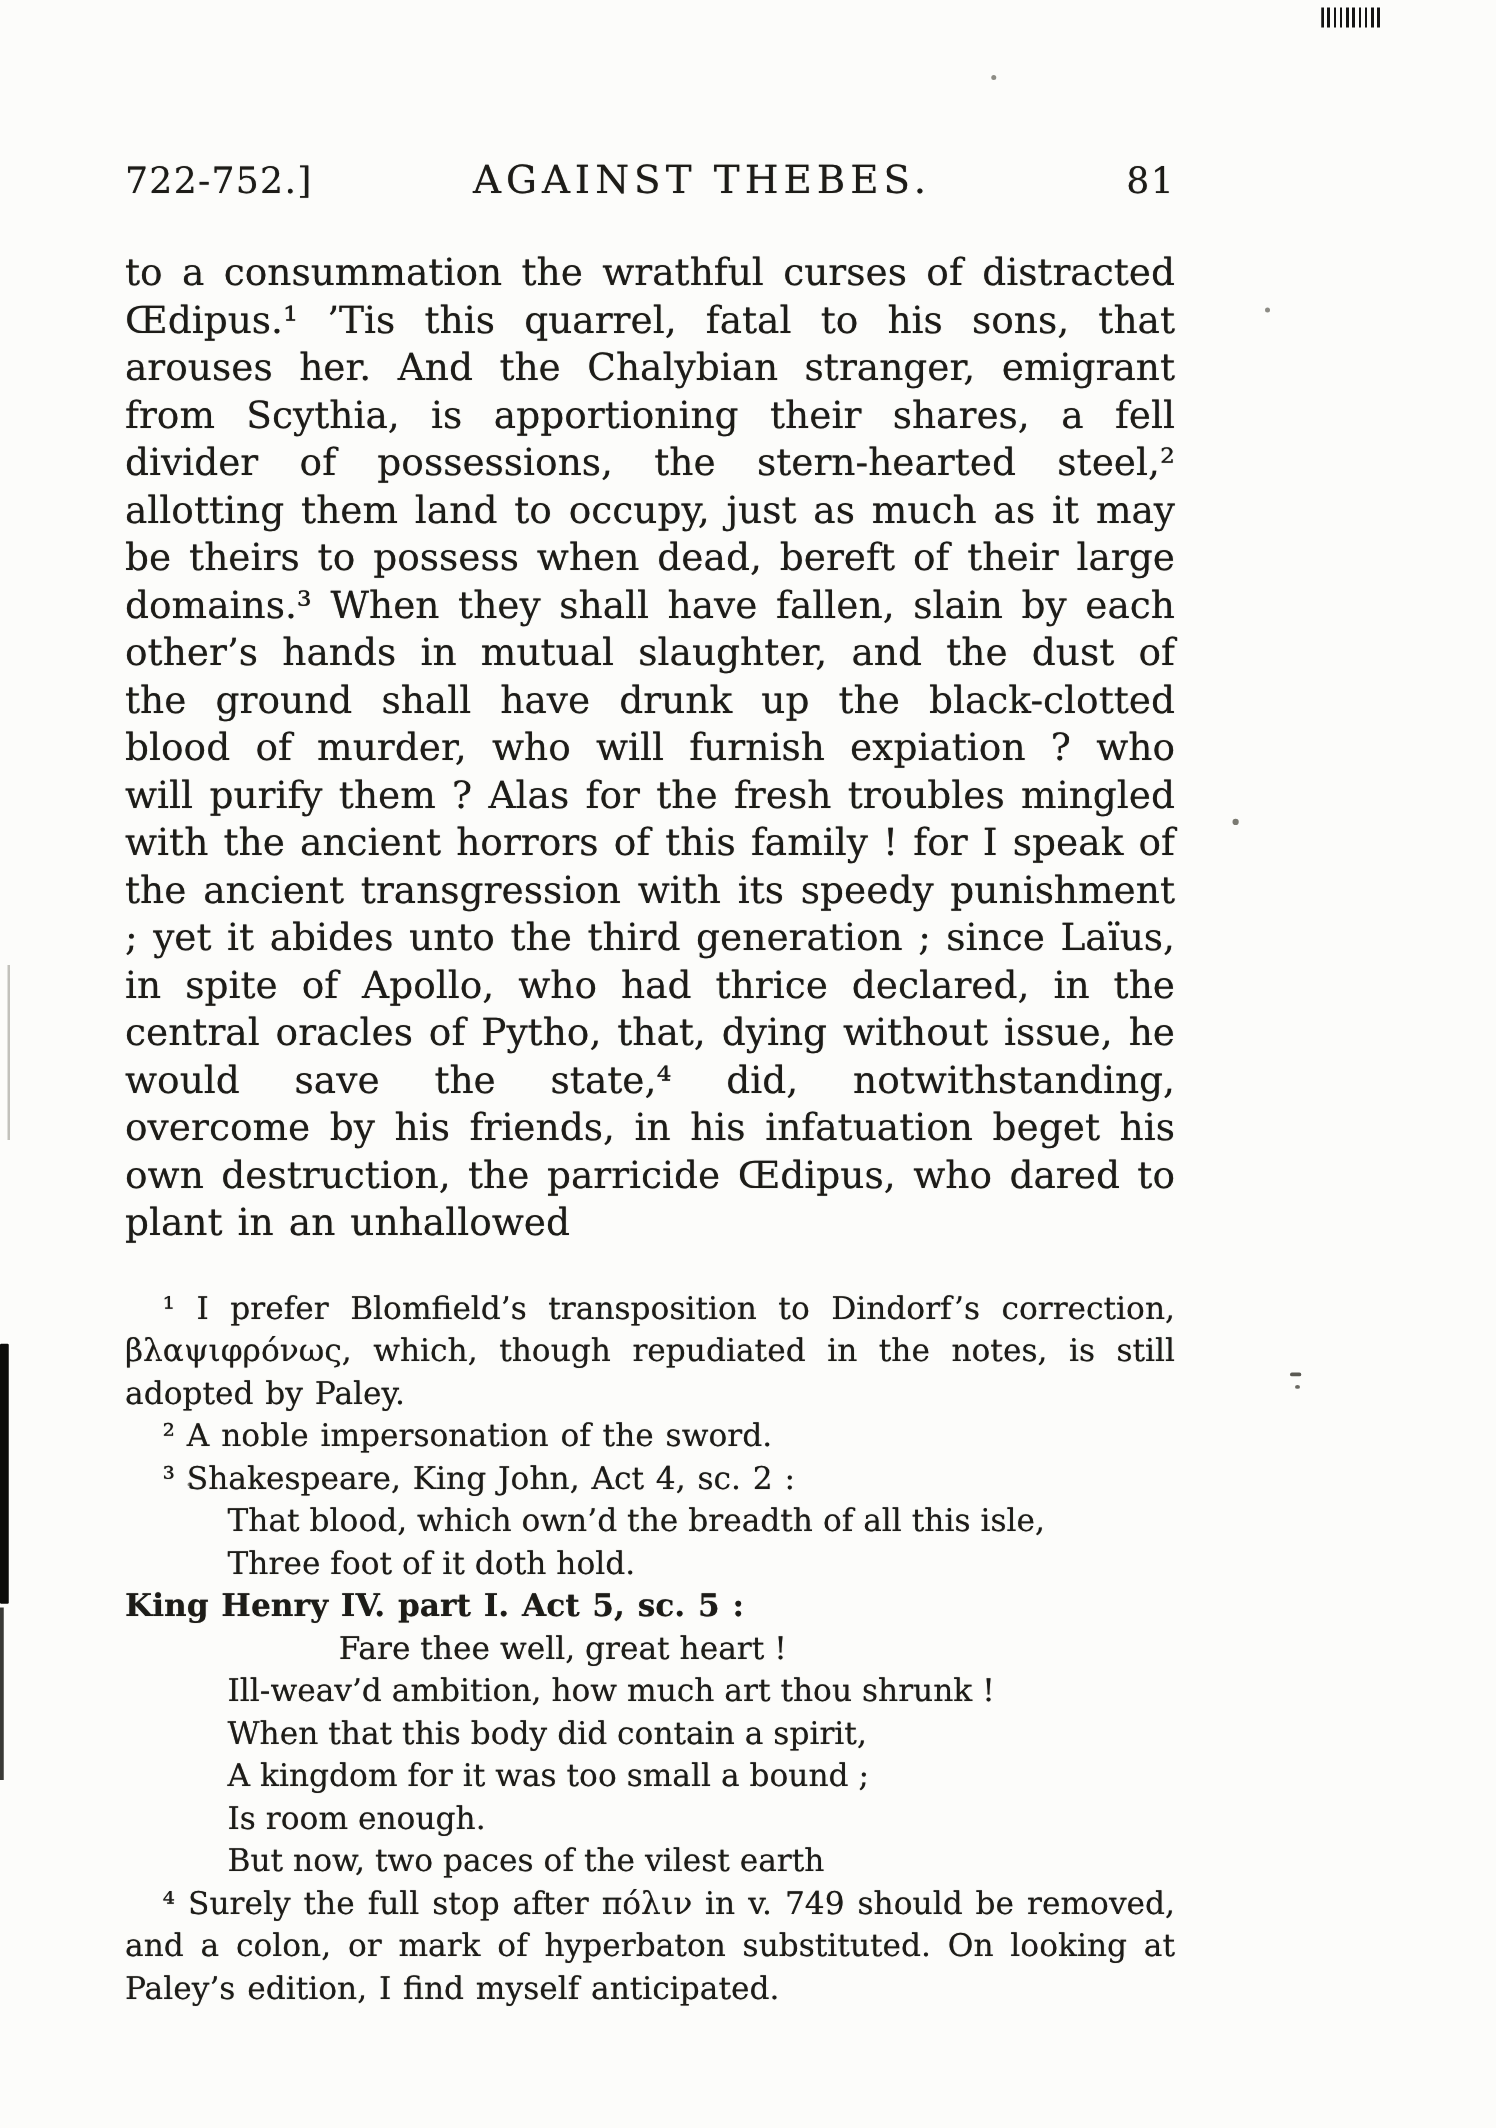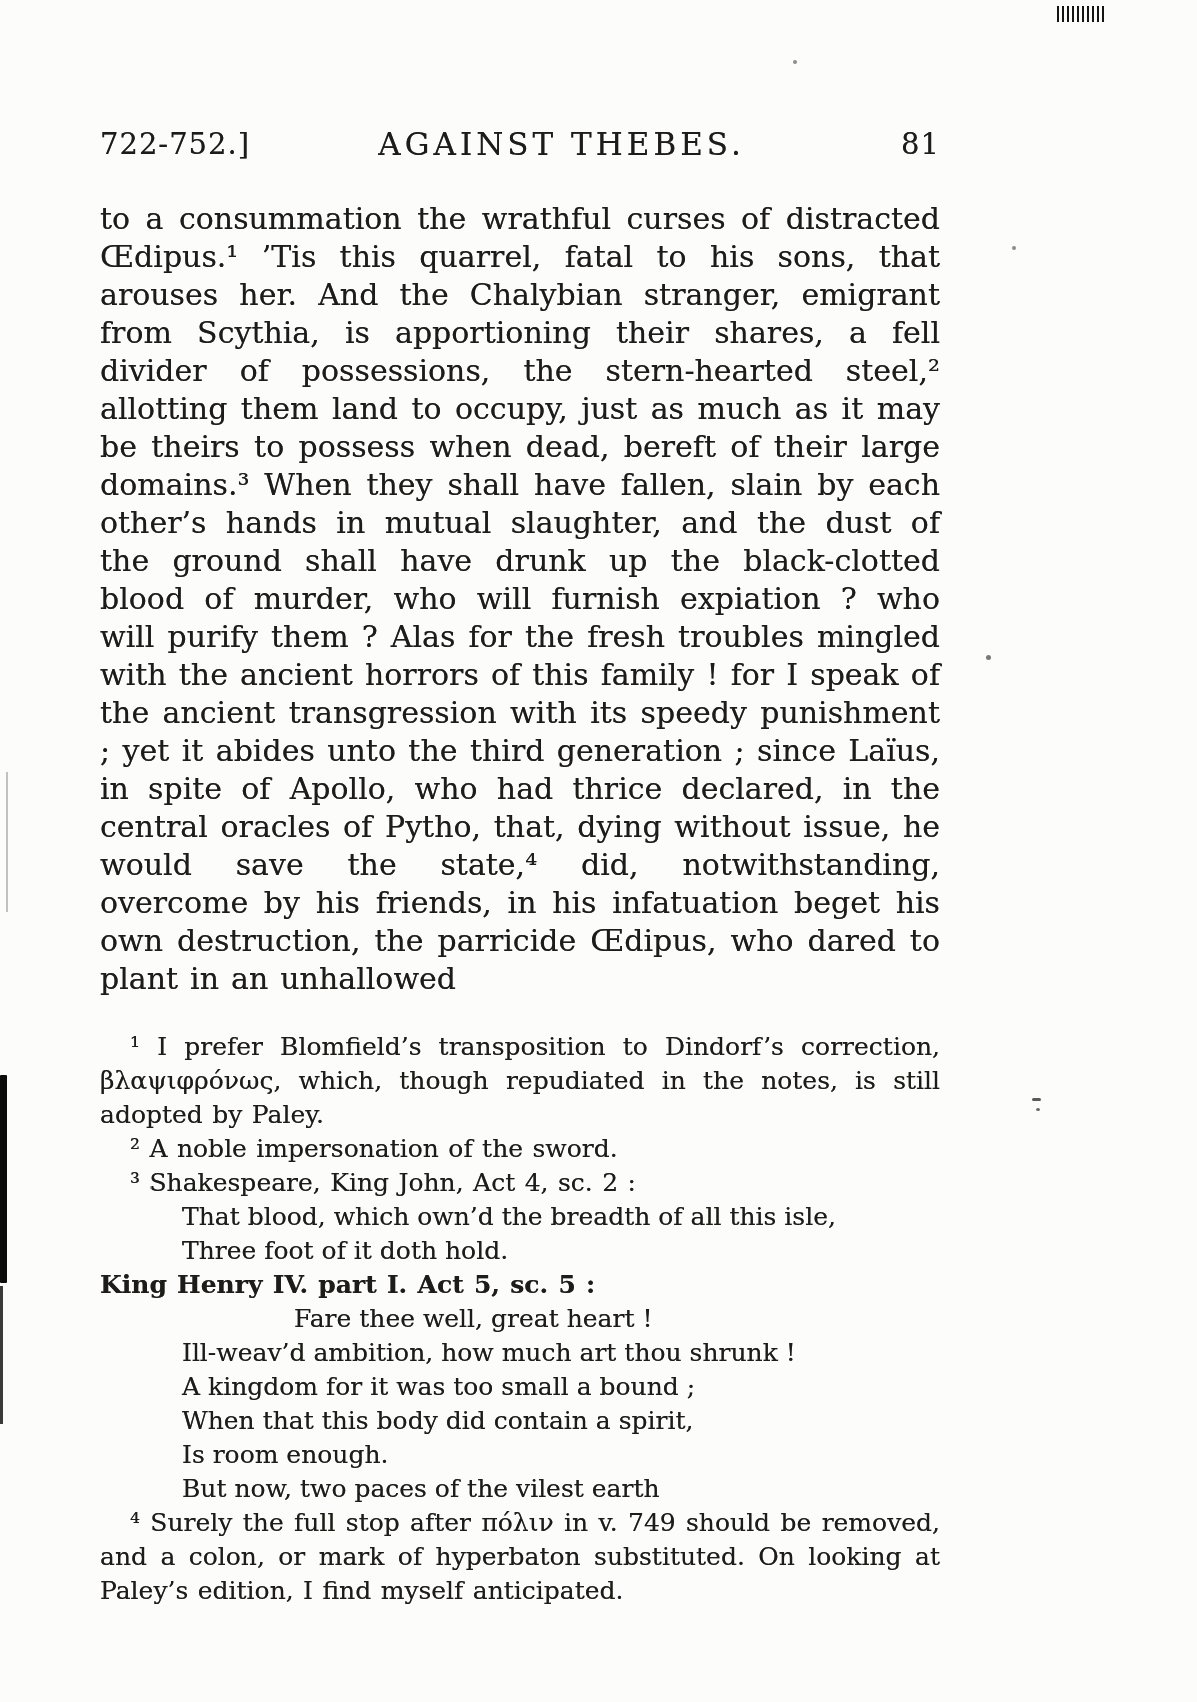--- a/index.html
+++ b/index.html
@@ -64,21 +64,21 @@
     text-indent: 0;
     font-weight: bold;
   }
   .quote {
     margin: 0 0 0 82px;
   }
   .quote-line {
     white-space: nowrap;
   }
   .quote-first {
-    margin-left: 112px;
+    margin-left: 89px;
   }
   
   .artifact-topright {
     position: absolute;
     top: 6px;
     right: 92px;
     width: 48px;
     height: 16px;
     background: repeating-linear-gradient(90deg, #141414 0 2px, transparent 2px 5px);
   }
@@ -156,22 +156,22 @@
       <div class="quote">
         <div class="quote-line">That blood, which own’d the breadth of all this isle,</div>
         <div class="quote-line">Three foot of it doth hold.</div>
       </div>
 
       <p class="fn flush">King Henry IV. part I. Act 5, sc. 5 :</p>
 
       <div class="quote">
         <div class="quote-line quote-first">Fare thee well, great heart !</div>
         <div class="quote-line">Ill-weav’d ambition, how much art thou shrunk !</div>
+        <div class="quote-line">When that this body did contain a spirit,</div>
         <div class="quote-line">A kingdom for it was too small a bound ;</div>
-        <div class="quote-line">When that this body did contain a spirit,</div>
         <div class="quote-line">Is room enough.</div>
         <div class="quote-line">But now, two paces of the vilest earth</div>
       </div>
 
       <p class="fn">⁴ Surely the full stop after πόλιν in v. 749 should be removed, and a colon, or mark of hyperbaton substituted.  On looking at Paley’s edition, I find myself anticipated.</p>
 
     </div>
   </div>
 </div>
 

